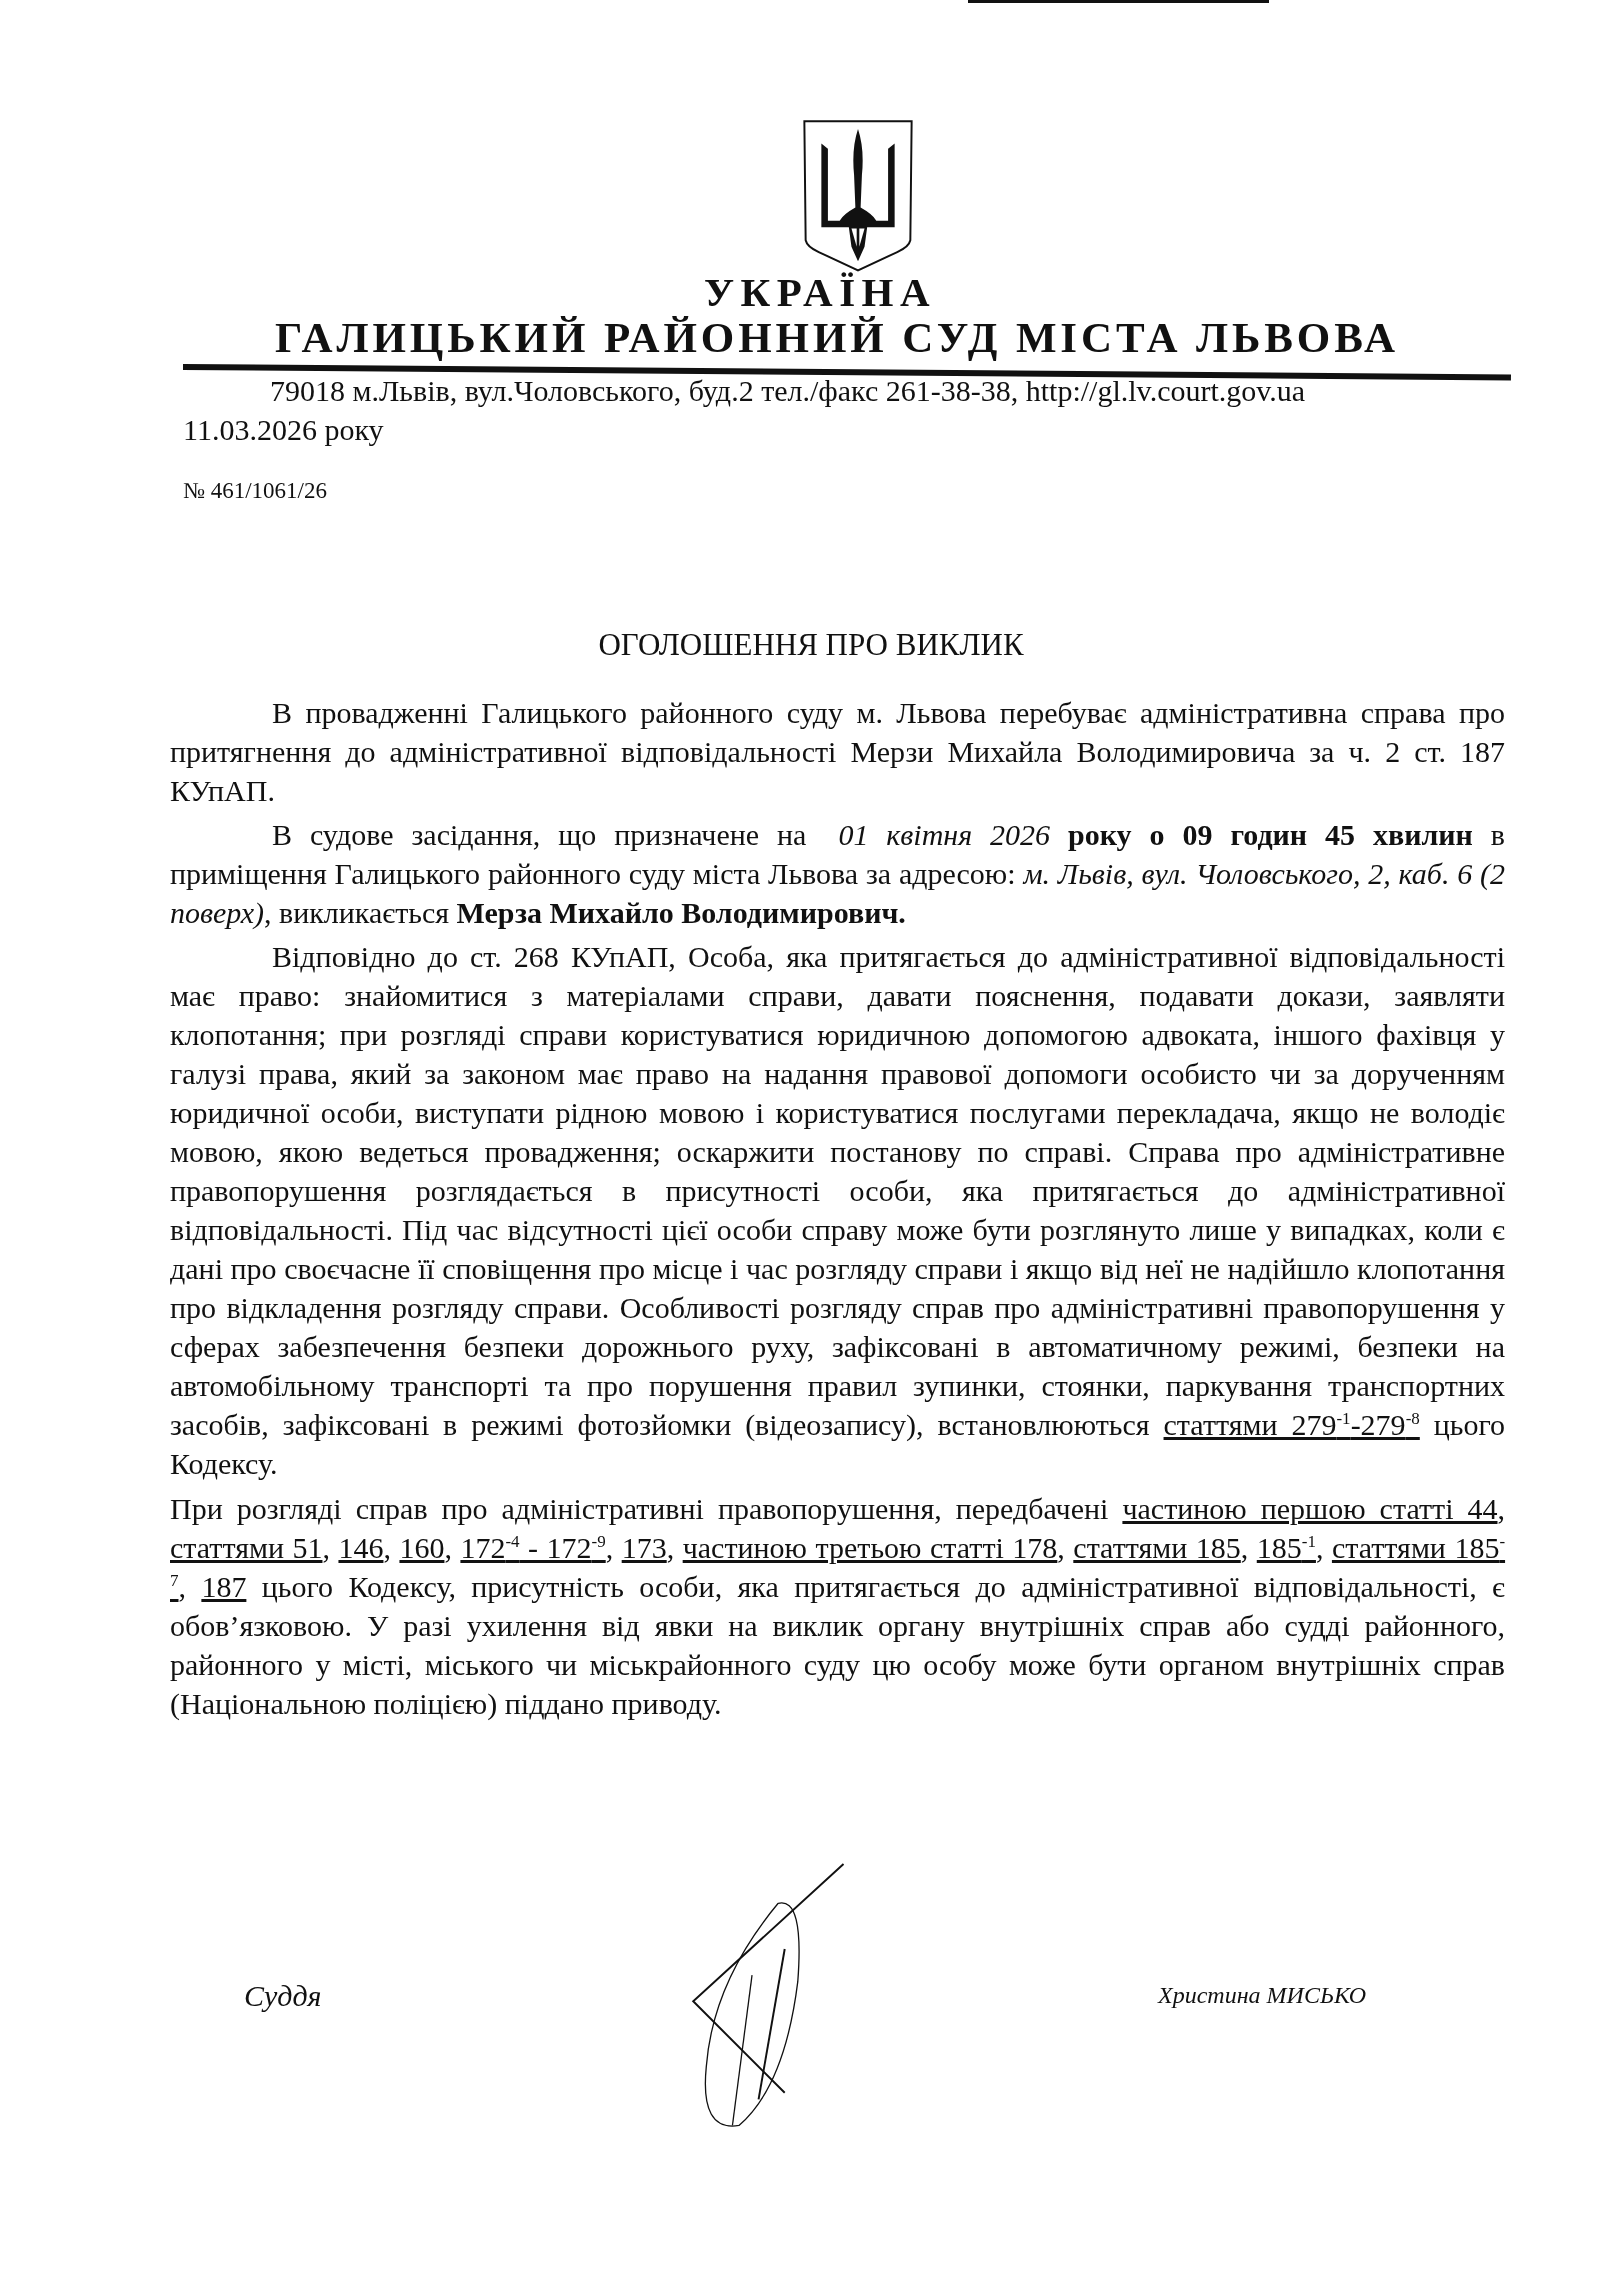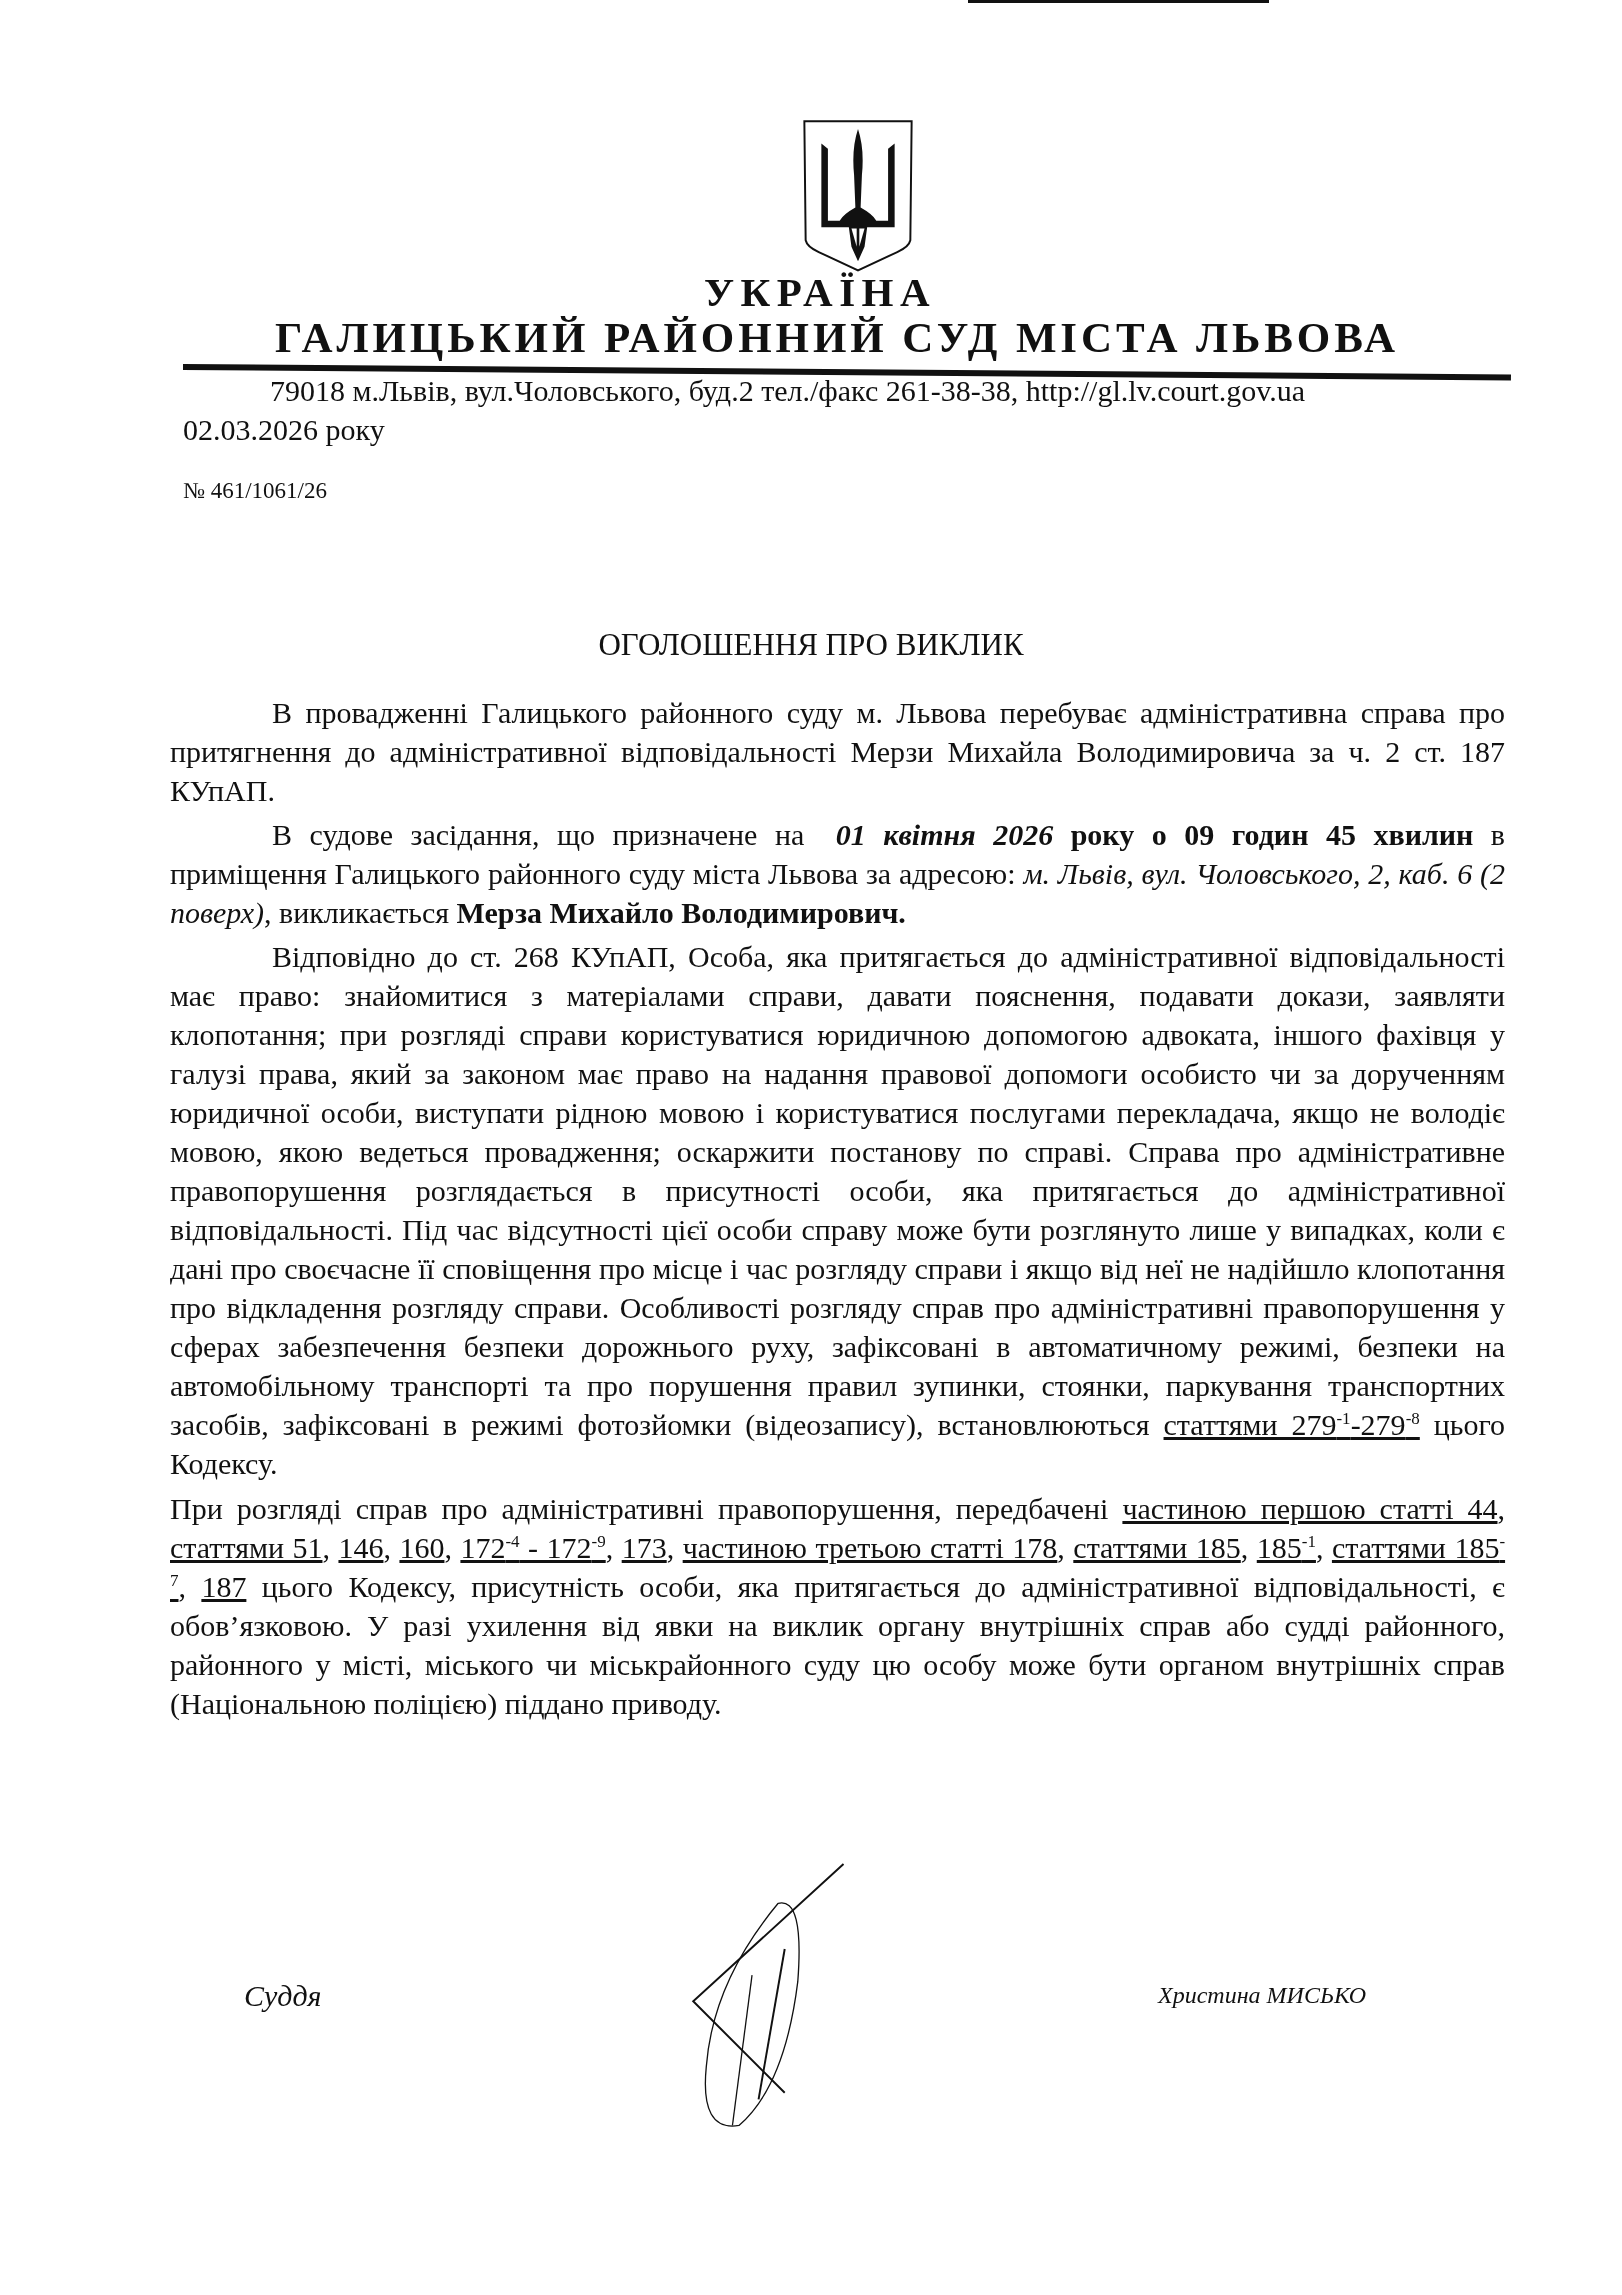--- a/index.html
+++ b/index.html
@@ -27,21 +27,21 @@
   .title { position: absolute; left: 0; width: 1622px; top: 627px; text-align: center; font-size: 31px; }
   .body {
     position: absolute; left: 170px; width: 1335px; top: 693px;
     font-size: 30px; line-height: 39px; text-align: justify;
   }
   .body p { margin: 0 0 5.2px 0; }
   .body p.indent { text-indent: 102px; }
   .body p.noindent { text-indent: 0; }
   .i { font-style: italic; }
   .b { font-weight: bold; }
-  .bi { font-weight: bold; font-style: italic; margin-left: 14px; }
+  .bi { font-weight: normal; font-style: italic; margin-left: 14px; }
   .u { text-decoration: underline; }
   sup { font-size: 17px; line-height: 0; }
   .sign-label { position: absolute; left: 244px; top: 1979px; font-size: 30px; font-style: italic; }
   .sign-name { position: absolute; left: 1158px; top: 1982px; font-size: 24px; font-style: italic; }
   .signature { position: absolute; left: 621px; top: 1851px; width: 249px; height: 281px; }
 </style>
 </head>
 <body>
 
 <div class="topline"></div>
@@ -52,21 +52,21 @@
   <path d="M54 70 L54 150 L70 150 Q64 110 54 70 Z" fill="#fff"></path>
   <path d="M126 70 L126 150 L110 150 Q116 110 126 70 Z" fill="#fff"></path>
   <path d="M80 172 L88 172 L88 200 Z" fill="#fff"></path>
   <path d="M92 172 L100 172 L92 200 Z" fill="#fff"></path>
 </svg>
 
 <div class="country">УКРАЇНА</div>
 <div class="court">ГАЛИЦЬКИЙ РАЙОННИЙ СУД МІСТА ЛЬВОВА</div>
 <div class="rule"></div>
 <div class="address">79018 м.Львів,  вул.Чоловського, буд.2 тел./факс 261-38-38, http://gl.lv.court.gov.ua</div>
-<div class="date">02.03.2026 року</div>
+<div class="date">11.03.2026 року</div>
 <div class="number">№ 461/1061/26</div>
 
 <div class="title">ОГОЛОШЕННЯ ПРО ВИКЛИК</div>
 
 <div class="body">
   <p class="indent">В провадженні Галицького районного суду м. Львова перебуває адміністративна справа про притягнення до адміністративної відповідальності Мерзи Михайла Володимировича за ч. 2 ст. 187 КУпАП.</p>
   <p class="indent"><span>В судове засідання, що призначене на </span><span class="bi">01 квітня 2026</span><span class="b"> року о 09 годин 45 хвилин</span><span> в приміщення Галицького районного суду міста Львова за адресою: </span><span class="i">м. Львів, вул. Чоловського, 2, каб. 6 (2 поверх)</span><span>, викликається </span><span class="b">Мерза Михайло Володимирович.</span></p>
   <p class="indent"><span>Відповідно до ст. 268 КУпАП, Особа, яка притягається до адміністративної відповідальності має право: знайомитися з матеріалами справи, давати пояснення, подавати докази, заявляти клопотання; при розгляді справи користуватися юридичною допомогою адвоката, іншого фахівця у галузі права, який за законом має право на надання правової допомоги особисто чи за дорученням юридичної особи, виступати рідною мовою і користуватися послугами перекладача, якщо не володіє мовою, якою ведеться провадження; оскаржити постанову по справі. Справа про адміністративне правопорушення розглядається в присутності особи, яка притягається до адміністративної відповідальності. Під час відсутності цієї особи справу може бути розглянуто лише у випадках, коли є дані про своєчасне її сповіщення про місце і час розгляду справи і якщо від неї не надійшло клопотання про відкладення розгляду справи. Особливості розгляду справ про адміністративні правопорушення у сферах забезпечення безпеки дорожнього руху, зафіксовані в автоматичному режимі, безпеки на автомобільному транспорті та про порушення правил зупинки, стоянки, паркування транспортних засобів, зафіксовані в режимі фотозйомки (відеозапису), встановлюються </span><span class="u"><span>статтями 279</span><sup>-1</sup><span>-279</span><sup>-8</sup></span><span> цього Кодексу.</span></p>
   <p class="noindent"><span>При розгляді справ про адміністративні правопорушення, передбачені </span><span class="u">частиною першою статті 44</span>, <span class="u">статтями 51</span>, <span class="u">146</span>, <span class="u">160</span>, <span class="u"><span>172</span><sup>-4</sup><span> - 172</span><sup>-9</sup></span>, <span class="u">173</span>, <span class="u">частиною третьою статті 178</span>, <span class="u">статтями 185</span>, <span class="u"><span>185</span><sup>-1</sup></span>, <span class="u"><span>статтями 185</span><sup>-7</sup></span>, <span class="u">187</span><span> цього Кодексу, присутність особи, яка притягається до адміністративної відповідальності, є обов’язковою. У разі ухилення від явки на виклик органу внутрішніх справ або судді районного, районного у місті, міського чи міськрайонного суду цю особу може бути органом внутрішніх справ (Національною поліцією) піддано приводу.</span></p>
 </div>

